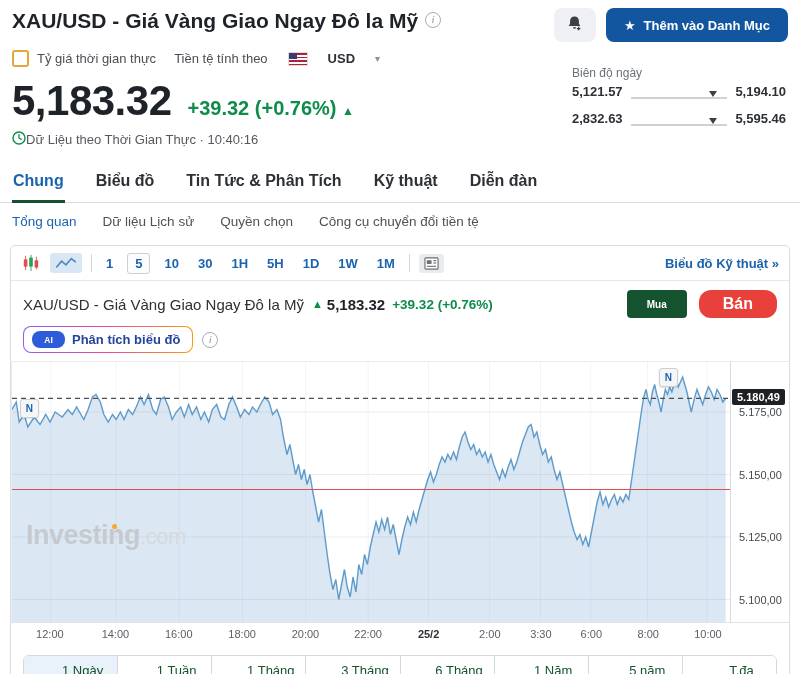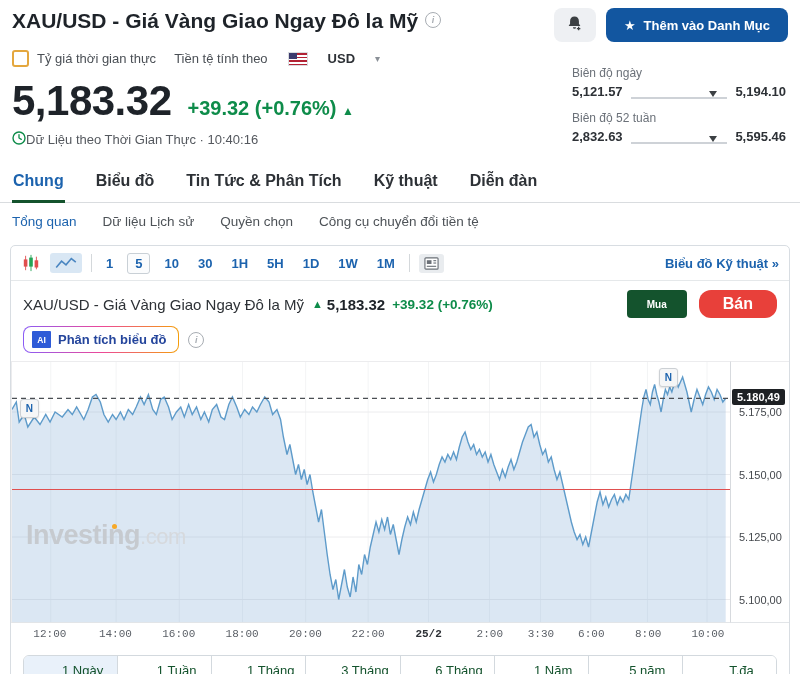--- a/index.html
+++ b/index.html
@@ -55,34 +55,34 @@
   .chead{display:flex;align-items:center;padding:9px 12px 2px;}
   .cname{font-size:15px;color:#2d3136;}
   .cup{color:#0e8c4a;font-size:11px;margin:0 4px 0 8px;}
   .cprice{font-size:15px;font-weight:bold;color:#1e2329;margin-right:7px;}
   .cchg{font-size:13.5px;font-weight:bold;color:#0e8c4a;}
   .trade-btns{margin-left:auto;display:flex;gap:12px;}
   .buy-btn{background:#14532d;color:#fff;border:none;border-radius:4px;font-weight:bold;font-size:10px;padding:5px 20px;cursor:pointer;font-family:inherit;}
   .sell-btn{background:#e8403a;color:#fff;border:none;border-radius:12px;font-weight:bold;font-size:16px;padding:5px 24px;cursor:pointer;font-family:inherit;}
   .ai-row{display:flex;align-items:center;gap:9px;padding:6px 12px 8px;}
   .ai-pill{display:flex;align-items:center;gap:7px;padding:4px 12px 4px 8px;border:1.5px solid transparent;border-radius:8px;background:linear-gradient(#fff,#fff) padding-box,linear-gradient(90deg,#8b5cf6,#ec4899,#f59e0b) border-box;cursor:pointer;}
-  .ai-badge{width:19px;height:17px;border-radius:1px;background:#2e5bd7;color:#fff;font-size:8.5px;font-weight:bold;display:flex;align-items:center;justify-content:center;}
+  .ai-badge{width:33px;height:17px;border-radius:8px;background:#2e5bd7;color:#fff;font-size:8.5px;font-weight:bold;display:flex;align-items:center;justify-content:center;}
   .ai-label{font-size:13px;font-weight:bold;color:#24459c;}
   
   .chart-wrap{display:flex;}
   .plot{position:relative;flex:1;height:260px;border-top:1px solid #ececee;border-bottom:1px solid #e2e5e8;border-left:1px solid #ececee;overflow:hidden;}
   .plot svg{position:absolute;inset:0;width:100%;height:100%;}
   .yaxis{position:relative;width:58px;height:260px;border-left:1px solid #d7dade;border-top:1px solid #ececee;border-bottom:1px solid #e2e5e8;}
   .ylab{position:absolute;left:8px;font-size:11px;color:#44484d;}
   .ptag{position:absolute;left:1px;background:#1e2124;color:#fff;font-size:11px;font-weight:bold;padding:2px 5px;border-radius:2px;}
   .nmark{position:absolute;width:17px;height:17px;background:#f5f6f7;border:1px solid #ccd0d4;border-radius:3px;box-shadow:0 1px 2px rgba(0,0,0,.12);display:flex;align-items:center;justify-content:center;font-size:10px;font-weight:bold;color:#1c63ae;cursor:pointer;}
   .wm{position:absolute;left:14px;top:158px;font-weight:bold;font-size:27px;color:#c6cacf;letter-spacing:-.5px;user-select:none;}
   .wm .com{font-weight:normal;font-size:22px;color:#d6d9dd;}
   .wm-dot{position:absolute;left:86px;top:4px;width:5px;height:5px;border-radius:50%;background:#f7a928;}
-  .xaxis-row{display:flex;height:22px;font-family:Liberation Mono, monospace;}
+  .xaxis-row{display:flex;height:22px;}
   .xaxis{flex:1;position:relative;}
   .xt{position:absolute;top:5px;transform:translateX(-50%);font-size:11px;color:#5a5f66;white-space:nowrap;}
   .xt.b{color:#2d3136;font-weight:bold;}
   .xspacer{width:58px;}
   
   .periods{display:flex;margin:10px 12px 12px;border:1px solid #d3d9de;border-radius:6px;overflow:hidden;}
   .pcell{flex:1;text-align:center;padding:7px 0 8px;border-left:1px solid #d3d9de;cursor:pointer;background:#fff;}
   .pcell:first-child{border-left:none;}
   .pcell.active{background:#e9f1fa;}
   .plab{font-size:13px;font-weight:normal;color:#14532d;margin-left:24px;}
@@ -144,21 +144,20 @@
       <div>Biên độ ngày</div>
       <div class="range-vals">
         <b>5,121.57</b>
         <span class="rbar">
             <span class="rmark" style="left:calc(85% - 4px);"></span>
           </span>
         <b>5,194.10</b>
       </div>
     </div>
     <div class="range-block">
-      <div>Biên độ 52 tuần</div>
       <div class="range-vals">
         <b>2,832.63</b>
         <span class="rbar">
             <span class="rmark" style="left:calc(85% - 4px);"></span>
           </span>
         <b>5,595.46</b>
       </div>
     </div>
   </div>
 

